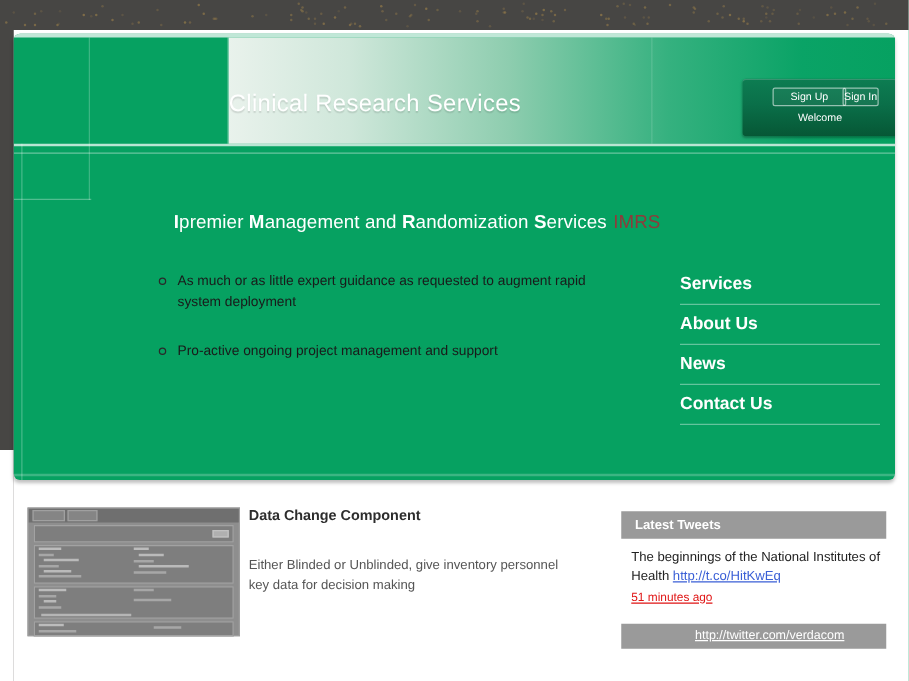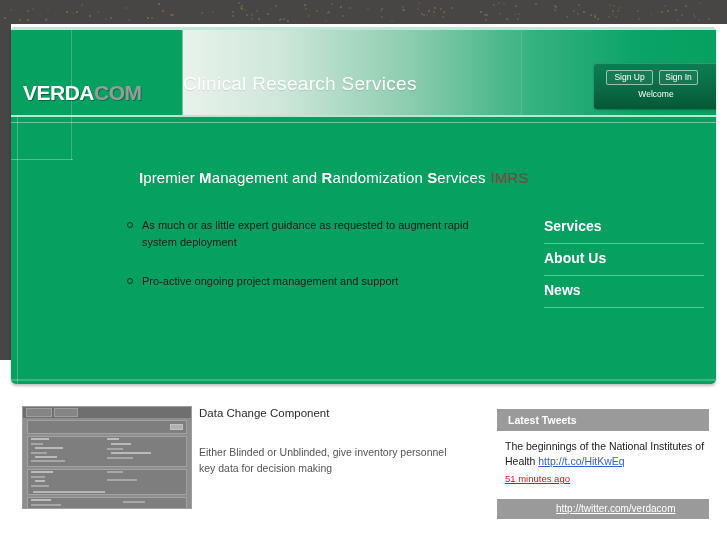--- a/index.html
+++ b/index.html
@@ -80,22 +80,22 @@
   }
   .auth-btn {
     position:absolute; top:7px; height:15px;
     border:1px solid rgba(255,255,255,.55);
     border-radius:2px;
     color:#ffffff; font-size:8.5px;
     line-height:13px; text-align:center;
     background:rgba(255,255,255,.05);
     cursor:pointer;
   }
-  #signup-btn { left:12px;  width:47px; }
-  #signin-btn { left:65px; width:39px; }
+  #signup-btn { left:24px;  width:59px; }
+  #signin-btn { left:80px; width:29px; }
   #welcome-label {
     position:absolute; left:0; top:26px; width:124px;
     text-align:center; color:#ffffff; font-size:8.5px;
   }
 
   
   #hero-heading {
     position:absolute; left:128px; top:142px;
     font-size:15px; color:#ffffff; font-weight:normal;
     letter-spacing:.1px; white-space:nowrap;
@@ -149,21 +149,21 @@
   }
   #thumb .t-line {
     position:absolute; height:2px; background:#b5b5b5; opacity:.75;
   }
   #thumb .t-btn {
     position:absolute; background:#b0b0b0; border:1px solid #c2c2c2;
   }
 
   #feature-title {
     position:absolute; left:199px; top:407px;
-    font-size:11.5px; font-weight:normal; color:#2d2d2d;
+    font-size:11.5px; font-weight:bold; color:#2d2d2d;
   }
   #feature-desc {
     position:absolute; left:199px; top:428px; width:250px;
     font-size:10.5px; color:#555555; line-height:16px;margin-top:16px;
   }
 
   
   #tweets-header {
     position:absolute; left:497px; top:409px; width:212px; height:22px;
     background:#9a9a9a;
@@ -339,23 +339,20 @@
   <div class="gridline" style="left:0;top:0;width:705px;height:3px;background:rgba(255,255,255,.75);"></div>
   <div class="gridline" style="left:171px;top:3px;width:1px;height:85px;"></div>
   <div class="gridline" style="left:0;top:88px;width:705px;height:2px;background:rgba(255,255,255,.72);"></div>
   <div class="gridline" style="left:0;top:95px;width:705px;height:1px;background:rgba(255,255,255,.40);"></div>
   <div class="gridline" style="left:6px;top:88px;width:1px;height:269px;background:rgba(255,255,255,.26);"></div>
   <div class="gridline" style="left:60px;top:3px;width:1px;height:130px;background:rgba(255,255,255,.22);"></div>
   <div class="gridline" style="left:0;top:132px;width:62px;height:1px;background:rgba(255,255,255,.30);"></div>
   <div class="gridline" style="left:510px;top:3px;width:1px;height:85px;background:rgba(255,255,255,.14);"></div>
   <div class="gridline" style="left:0;top:352px;width:705px;height:2px;background:rgba(255,255,255,.22);"></div>
 
-  <div id="logo">
-    <span class="verda">VERDA</span><span class="com">COM</span>
-  </div>
 
   <div id="site-title">Clinical Research Services</div>
 
   <div id="auth-box">
     <div class="auth-btn" id="signup-btn">Sign Up</div>
     <div class="auth-btn" id="signin-btn">Sign In</div>
     <div id="welcome-label">Welcome</div>
   </div>
 
   <div id="hero-heading">
@@ -364,20 +361,21 @@
 
   <div id="bullets">
       <div class="bullet">As much or as little expert guidance as requested to augment rapid system deployment</div>
       <div class="bullet">Pro-active ongoing project management and support</div>
     </div>
 
   <div id="more-menu">
     <div class="menu-item">Services</div>
     <div class="menu-item">About Us</div>
     <div class="menu-item">News</div>
+    <div class="menu-item">Contact Us</div>
   </div>
 
 </div>
 
 <div id="thumb">
   <div class="t-titlebar"></div>
   <div class="t-tab" style="left:3px;width:26px;"></div>
   <div class="t-tab" style="left:31px;width:24px;"></div>
   <div class="t-panel" style="left:4px;top:13px;width:160px;height:14px;"></div>
   <div class="t-btn" style="left:147px;top:17px;width:13px;height:6px;"></div>

